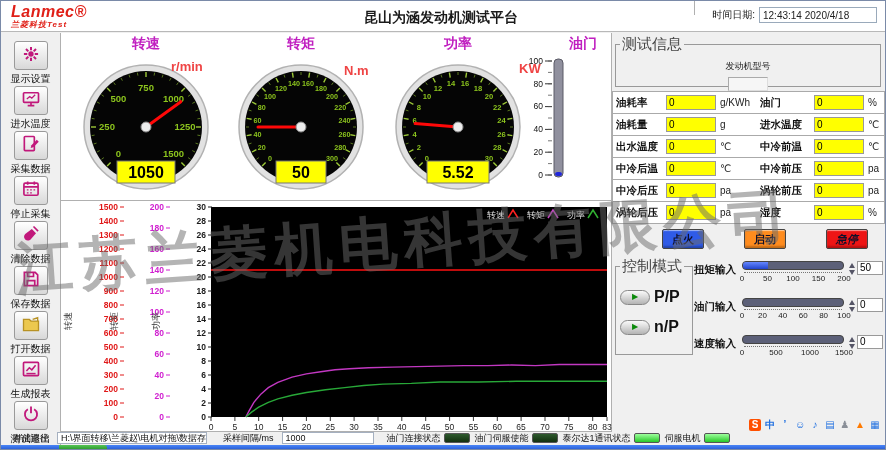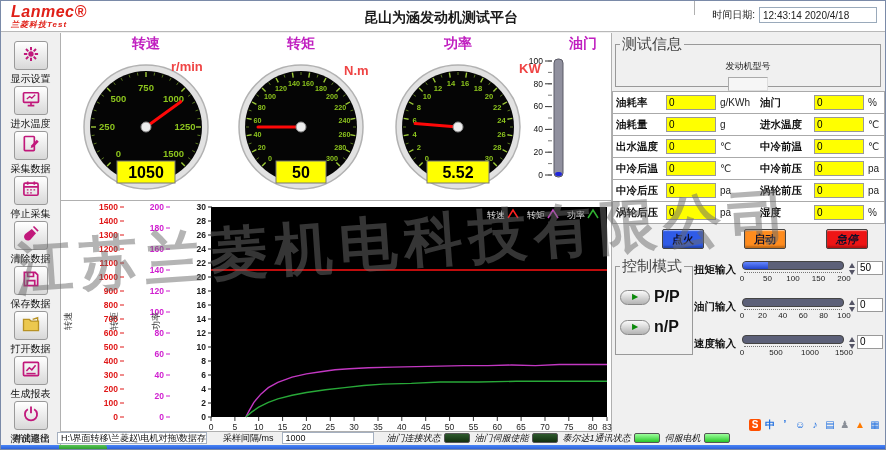--- a/index.html
+++ b/index.html
@@ -61,21 +61,21 @@
 .spin-arrows{display:flex;flex-direction:column;gap:2px;padding-top:2px;}
 .spin-up{width:0;height:0;border-left:3.5px solid transparent;border-right:3.5px solid transparent;border-bottom:5px solid #556;cursor:pointer;}
 .spin-dn{width:0;height:0;border-left:3.5px solid transparent;border-right:3.5px solid transparent;border-top:5px solid #556;cursor:pointer;}
 .spin-val{width:26px;height:14px;background:#fff;border:1px solid #999;font-size:10px;line-height:12px;padding:0 2px;}
 .bbar{position:absolute;left:0;top:430px;width:886px;height:14px;display:flex;align-items:center;font-size:9px;color:#111;gap:8px;padding-left:12px;}
 .b-label{flex:none;white-space:nowrap;}
 .il{margin-left:8px;}
 .b-field{background:#fff;border:1px solid #a5b0c0;height:12px;line-height:11px;padding:0 3px;font-size:9px;overflow:hidden;white-space:nowrap;flex:none;}
 .path{width:150px;}
 .interval{width:92px;}
-.inds{display:flex;align-items:center;gap:5px;margin-left:5px;font-style:italic;}
+.inds{display:flex;align-items:center;gap:5px;margin-left:5px;}
 .ind{display:flex;align-items:center;gap:3px;}
 .ind-label{font-size:9px;white-space:nowrap;}
 .led{width:26px;height:10px;border:1px solid #555;border-radius:2px;flex:none;}
 .led.on{background:linear-gradient(#9dff9d,#28c828);}
 .led.off{background:linear-gradient(#2e5a2e,#12300f);}
 .tray{position:absolute;right:4px;top:418px;display:flex;align-items:center;gap:3px;z-index:40;}
 .tray-ic{width:12px;height:12px;font-size:10px;line-height:12px;text-align:center;font-weight:bold;border-radius:2px;cursor:pointer;}
 .taskbar{position:absolute;left:0;top:444px;width:886px;height:6px;background:linear-gradient(#4a86f8,#1c4ec8);}
 .start{position:absolute;left:58px;top:0;width:48px;height:6px;background:linear-gradient(#56c556,#1f8a1f);border-radius:0 3px 3px 0;}
 .watermark{position:absolute;left:14px;top:230px;width:920px;font-size:58px;font-weight:bold;letter-spacing:7px;color:rgba(105,105,105,.5);transform:rotate(-4deg);transform-origin:0 50%;white-space:nowrap;z-index:50;pointer-events:none;}

